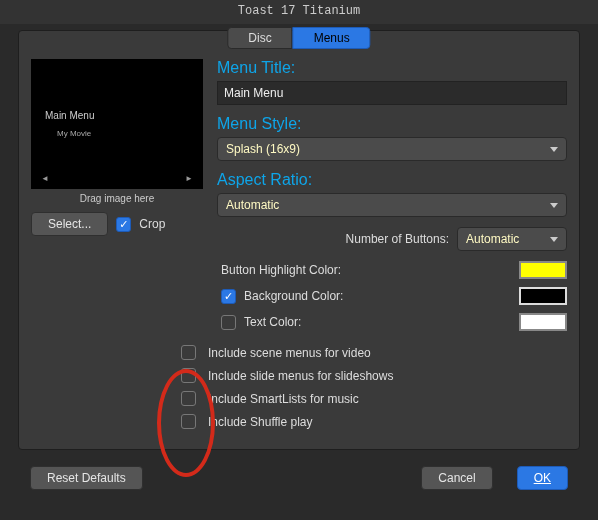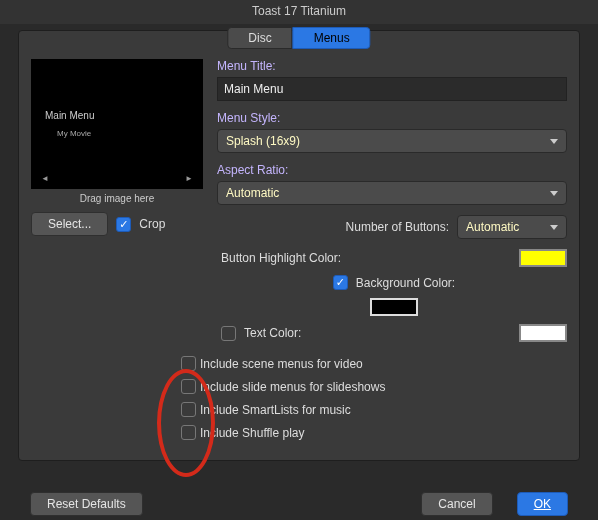--- a/index.html
+++ b/index.html
@@ -12,20 +12,21 @@
     height: 520px;
     overflow: hidden;
     position: relative;
   }
   .titlebar {
     text-align: center;
     padding: 4px 0 6px 0;
     color: #ccc;
     font-size: 12px;
     background: #333;
+    font-family: Liberation Mono, monospace;
   }
   .panel {
     margin: 6px 18px 10px 18px;
     border: 1px solid #1e1e1e;
     background: #3a3a3a;
     border-radius: 4px;
     padding: 10px 12px 12px 12px;
     position: relative;
   }
   .tabs {
@@ -98,21 +99,21 @@
     border-radius: 3px;
     display: inline-flex;
     align-items: center;
     justify-content: center;
     cursor: pointer;
   }
   .chk.checked { background: #2b78e4; border-color: #1d5bb8; }
   .chk.checked::after { content: "✓"; color: #fff; font-size: 11px; line-height: 1; }
   .chk.empty-outline { background: #3a3a3a; border: 1px solid #777; }
   .right-col { flex: 1; }
-  .field-label { color: #c4b5fd; font-size: 12px; margin-bottom: 4px; display: block; }
+  .field-label { color: #0ea5e9; font-size: 16px; margin-bottom: 4px; display: block; }
   .text-input {
     width: 100%;
     background: #2b2b2b;
     border: 1px solid #222;
     color: #eee;
     padding: 4px 6px;
     font-size: 12px;
   }
   .select-ctl {
     width: 100%;
@@ -140,32 +141,32 @@
     border: 2px solid #888;
     cursor: pointer;
   }
   .lower-options {
     margin-top: 14px;
     padding-left: 150px;
   }
   .opt-row {
     display: flex;
     align-items: center;
-    gap: 4px;
+    gap: 12px;
     margin-bottom: 8px;
   }
   .circle-annot {
     position: absolute;
     border: 4px solid #d32a1a;
     border-radius: 50%;
     pointer-events: none;
   }
   .footer {
     position: absolute;
-    bottom: 4px;
+    bottom: 30px;
     left: 30px;
     right: 30px;
     display: flex;
     justify-content: space-between;
     align-items: center;
   }
   .footer .right-btns { display: flex; gap: 24px; }
 </style>
 </head>
 <body>
@@ -224,21 +225,21 @@
         </div>
       </div>
       <div class="spacer"></div>
 
       <div class="row-inline" style="justify-content:space-between; padding-left:4px;">
         <span>Button Highlight Color:</span>
         <div class="swatch" style="background:#ffff00;"></div>
       </div>
       <div style="height:8px;"></div>
 
-      <div class="row-inline" style="justify-content:space-between; padding-left:4px;flex-direction:column;">
+      <div class="row-inline" style="justify-content:space-between; padding-left:4px;">
         <div class="row-inline">
           <span class="chk checked"></span>
           <span>Background Color:</span>
         </div>
         <div class="swatch" style="background:#000000; border-color:#ddd;"></div>
       </div>
       <div style="height:8px;"></div>
 
       <div class="row-inline" style="justify-content:space-between; padding-left:4px;">
         <div class="row-inline">

